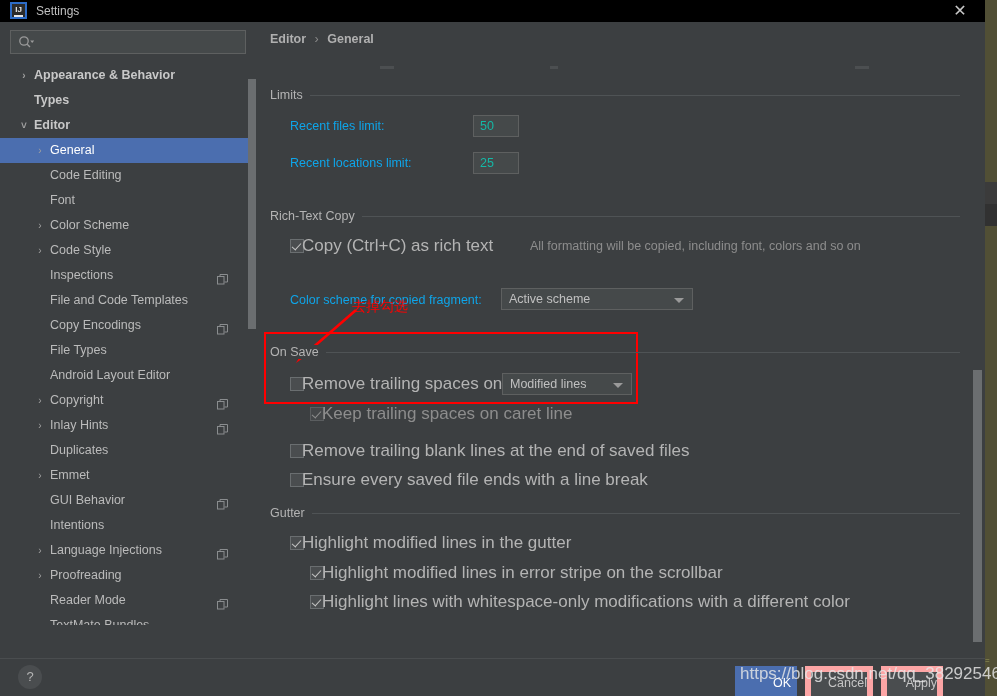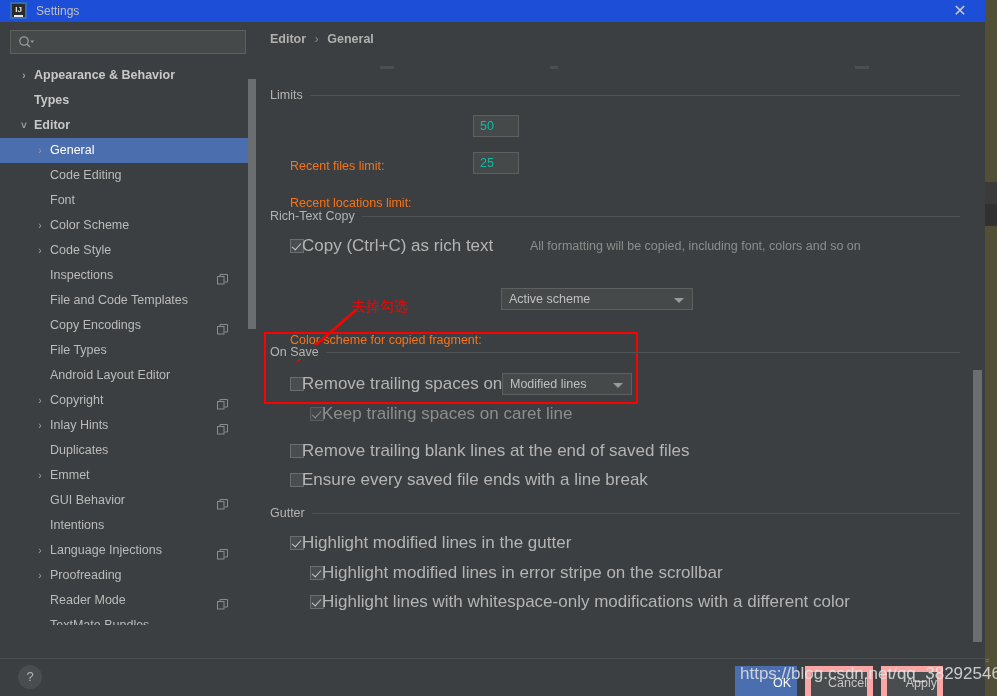--- a/index.html
+++ b/index.html
@@ -60,21 +60,21 @@
     height: 696px;
     background: #3c3f41;
     overflow: hidden;
   }
 
   
   #titlebar {
     position: absolute;
     left: 0; top: 0;
     width: 985px; height: 22px;
-    background: #1d4ed8;
+    background: #000000;
   }
   #ij-logo {
     position: absolute;
     left: 10px; top: 2px;
     width: 17px; height: 17px;
     background: #2b2b2b;
     border: 2px solid #2d6cc7;
     box-sizing: border-box;
     font-size: 8px;
     font-weight: bold;
@@ -256,22 +256,21 @@
     left: 0; right: 10px;
     top: 7px;
     height: 1px;
     background: #4f5355;
     z-index: 1;
   }
 
   .field-label {
     position: absolute;
     font-size: 12.5px;
-    color: #f97316;
-    margin-top: 40px;
+    color: #0ea5e9;
   }
   .num-input {
     position: absolute;
     width: 46px; height: 22px;
     box-sizing: border-box;
     background: #45494a;
     border: 1px solid #5e6060;
     color: #14b8a6;
     font-size: 12.5px;
     font-family: "Liberation Sans", sans-serif;

